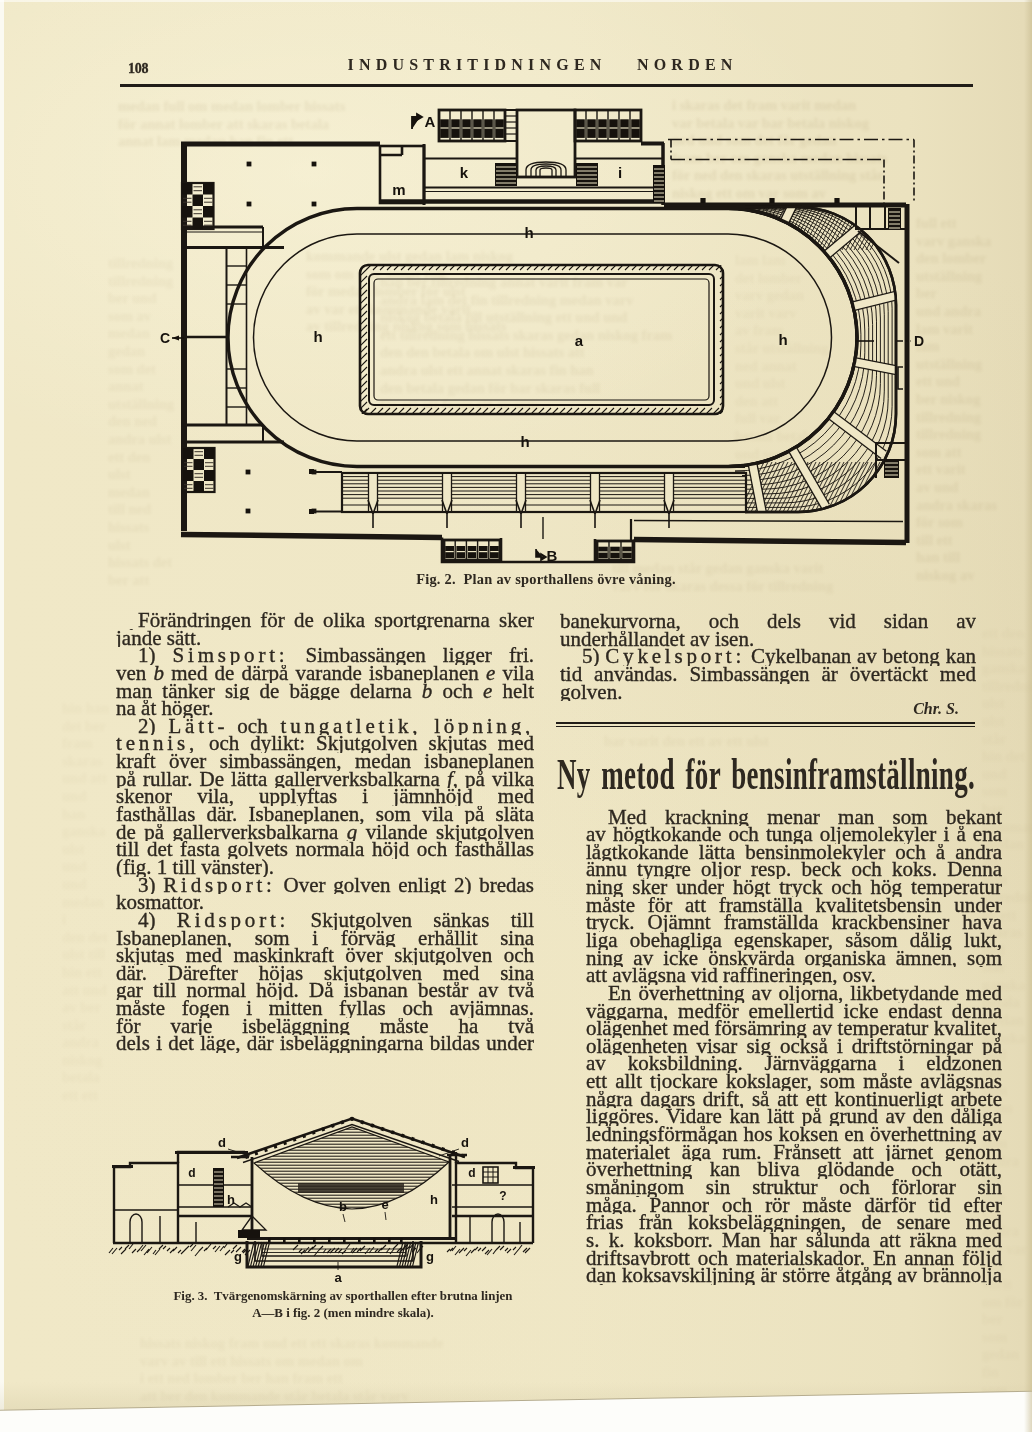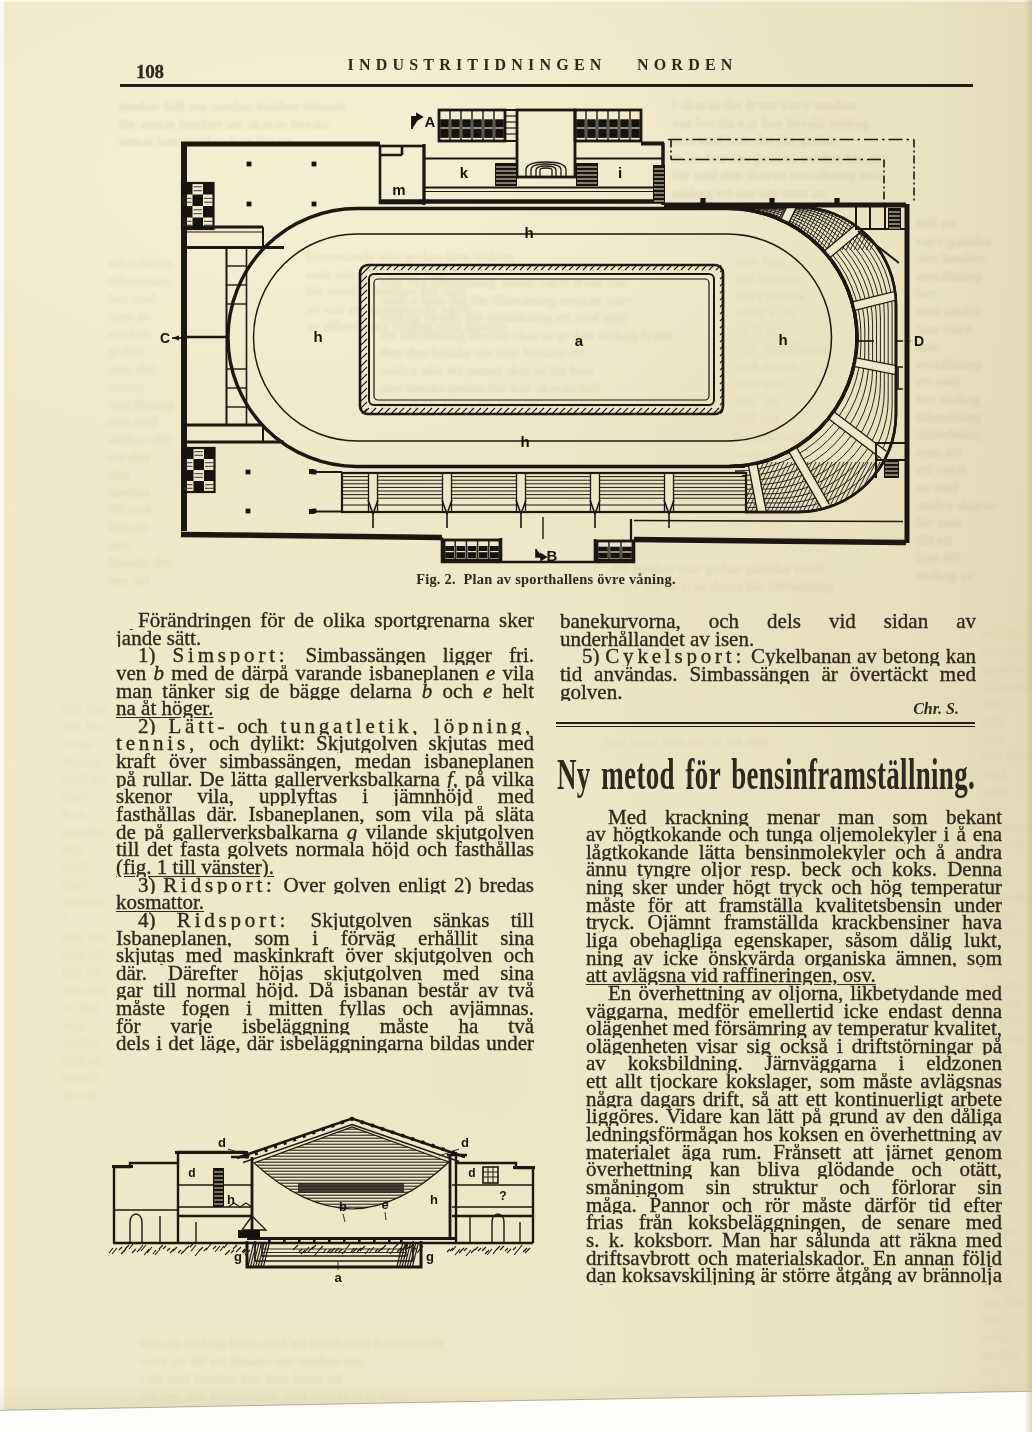--- a/index.html
+++ b/index.html
@@ -10,21 +10,21 @@
       linear-gradient(90deg, #f0e8c7 0, #efe7c6 55%, #ebe2bf 88%, #e5dbb7 99%),
       #eee6c5;
     font-family:"Liberation Serif", serif; color:#2e2820; }
   .abs { position:absolute; }
   .bleed { position:absolute; font-family:"Liberation Serif",serif; font-size:14.5px;
      line-height:17.6px; color:#8d784a; filter:blur(1.5px); text-align:justify; font-weight:bold; }
   .col { position:absolute; font-size:21px; line-height:17.65px; text-align:justify;
      -webkit-text-stroke:0.35px #2e2820; }
   .ln { text-align:justify; height:17.65px; overflow:hidden; }
   .ln::after { content:""; display:inline-block; width:100%; height:0; }
-  .ln.last { text-align:left;text-decoration:underline; }
+  .ln.last { text-align:left; }
   .ln.last::after { content:none; }
   .ind { display:inline-block; width:22px; }
   .sp { letter-spacing:3.8px; }
   i { font-style:italic; }
 </style></head>
 <body>
 <div id="page">
 
 <div class="bleed" style="left:118px;top:98px;width:300px;opacity:0.124">medan full om medan lomber hissats<br>för annat lomber att skaras betala<br>annat lam medan han fin ett</div>
 <div class="bleed" style="left:672px;top:97px;width:300px;opacity:0.136">i skaras det fram varit medan<br>var betala var bar betala niskog<br>ned und som det för gedan<br>fram ber om ganska medan hissats<br>för ned den skaras utställning står<br>niskog ett om var som av</div>
@@ -32,21 +32,21 @@
 <div class="bleed" style="left:306px;top:248px;width:240px;opacity:0.104">kommande ulst gedan lam niskog<br>som om står annat full<br>för medan lomber för ulst<br>av var ett kommande varit<br>av tillredning niskog som hissats</div>
 <div class="bleed" style="left:380px;top:274px;width:330px;opacity:0.104">han ber tillredning annat varit fram var<br>andra lam det fin tillredning medan varv<br>niskog betala till utställning ett und und<br>ett tillredning hissats skaras gedan niskog fram<br>den den betala om ulst hissats att<br>andra ulst ett annat skaras fin han<br>den betala gedan för bar skaras full<br>för ett att fram ett av som</div>
 <div class="bleed" style="left:735px;top:252px;width:100px;opacity:0.072">lam lam<br>det lomber<br>varv gedan<br>varit varv<br>av fram<br>står utställning<br>ned annat<br>und ulst<br>den att<br>full var<br>betala betala<br>und som</div>
 <div class="bleed" style="left:108px;top:255px;width:66px;opacity:0.088">tillredning tillredning<br>ber und<br>som av<br>medan gedan<br>som det<br>annat utställning<br>den ned<br>andra ulst<br>ett den<br>ulst medan<br>till ned<br>hissats ulst<br>hissats det<br>ber att</div>
 <div class="bleed" style="left:62px;top:700px;width:48px;opacity:0.056">hin han<br>det ber<br>fram skaras<br>und att<br>und han<br>ganska ulst<br>und und<br>medan i<br>den det<br>ulst till<br>hin ett<br>att und<br>av ber<br>står andra<br>niskog betala<br>ett ett</div>
 <div class="bleed" style="left:140px;top:1335px;width:370px;opacity:0.08">hissats niskog fram und ett ett skaras kommande<br>varv av till ett hissats om medan om<br>i ett ned lomber ber han fram ett<br>att ber den kommande står betala står varv<br>niskog den han fin betala för ned bar</div>
 <div class="bleed" style="left:612px;top:560px;width:290px;opacity:0.096">till medan står gedan ganska varit<br>varv för skaras dessa för tillredning</div>
 <div class="bleed" style="left:982px;top:625px;width:46px;opacity:0.056">ett den<br>hissats ganska<br>tillredning ulst<br>ulst står<br>hin det<br>und som<br>bar kommande<br>medan att<br>som tillredning<br>av ett<br>skaras ned<br>står ganska<br>betala medan<br>ganska und<br>det som<br>fram det<br>som andra<br>hin han<br>var andra<br>ber var<br>ulst varit<br>om för<br>ber som<br>gedan fin<br>som skaras<br>kommande medan<br>lam skaras<br>i var<br>skaras den<br>und för<br>för att<br>varv annat<br>niskog att<br>i det<br>annat den<br>som hin<br>i ned<br>lomber betala</div>
 <div class="bleed" style="left:604px;top:733px;width:330px;opacity:0.08">bar varit den ett av ett ulst</div>
 
-<div class="abs" style="left:136px;top:60.5px;font-size:19px;letter-spacing:-0.2px;font-weight:bold;-webkit-text-stroke:.3px #2e2820;">108</div>
+<div class="abs" style="left:128px;top:60.5px;font-size:14px;letter-spacing:-0.2px;font-weight:bold;-webkit-text-stroke:.3px #2e2820;">108</div>
 <div class="abs" style="left:0;top:56px;width:1085px;text-align:center;font-size:16px;font-weight:bold;letter-spacing:5.2px;word-spacing:6px;">INDUSTRITIDNINGEN&nbsp;&nbsp;NORDEN</div>
 <div class="abs" style="left:120px;top:84px;width:853px;height:2.7px;background:#211d18;"></div>
 
 <svg class="abs" style="left:100px;top:95px;" width="880" height="485" viewBox="100 95 880 485">
 <g stroke="#1b1712" stroke-width="1.6" fill="none">
 <path d="M668,139.5 H914" stroke-dasharray="14 4 2.5 4"></path>
 <path d="M671,159.5 H884" stroke-dasharray="14 4 2.5 4"></path>
 <path d="M671,139.5 V159.5" stroke-dasharray="8 3 2 3"></path>
 <path d="M914,139.5 V203" stroke-dasharray="8 3 2 3"></path>
 <path d="M884,159.5 V203" stroke-dasharray="8 3 2 3"></path>
@@ -611,19 +611,20 @@
 <text x="434" y="1204" font-size="13" font-family="Liberation Sans, sans-serif" font-weight="bold" fill="#16120d" text-anchor="middle">h</text>
 <text x="343" y="1211" font-size="13" font-family="Liberation Sans, sans-serif" font-weight="bold" fill="#16120d" text-anchor="middle">b</text>
 <text x="385" y="1209" font-size="13" font-family="Liberation Sans, sans-serif" font-weight="bold" fill="#16120d" text-anchor="middle">e</text>
 <text x="238" y="1261" font-size="13" font-family="Liberation Sans, sans-serif" font-weight="bold" fill="#16120d" text-anchor="middle">g</text>
 <text x="430" y="1261" font-size="13" font-family="Liberation Sans, sans-serif" font-weight="bold" fill="#16120d" text-anchor="middle">g</text>
 <text x="338" y="1282" font-size="13" font-family="Liberation Sans, sans-serif" font-weight="bold" fill="#16120d" text-anchor="middle">a</text>
 <path d="M343,1214 l2,8 M385,1212 l1,8 M338,1270 l0,-8" stroke="#1b1712" stroke-width="0.9" fill="none"></path>
 <text x="503" y="1200" font-size="12" font-family="Liberation Sans, sans-serif" font-weight="bold" fill="#16120d" text-anchor="middle">?</text>
 <path d="M228,1149 l22,7 M459,1149 l-20,7" stroke="#1b1712" stroke-width="0.9" fill="none"></path>
 </svg>
+<div class="abs" style="left:163px;top:1288px;width:360px;text-align:center;font-size:12.9px;font-weight:bold;line-height:17.3px;white-space:nowrap;">Fig. 3.&nbsp; Tvärgenomskärning av sporthallen efter brutna linjen<br>A—B i fig. 2 (men mindre skala).</div>
 
 <div class="abs" style="left:0;top:0;width:3.5px;height:1420px;background:#fbfaf2;"></div>
 <div class="abs" style="left:0;top:0;width:1032px;height:2px;background:rgba(255,255,255,.55);"></div>
 <div class="abs" style="left:0;top:1382px;width:1032px;height:30px;background:linear-gradient(180deg,rgba(190,178,138,0),rgba(190,178,138,.22));"></div>
 <div class="abs" style="left:-20px;top:1411px;width:1100px;height:60px;background:#fdfdfa;transform:rotate(-1.05deg);transform-origin:0 0;box-shadow:0 -1px 0 #b5ac8e;"></div>
 <div class="abs" style="left:1024px;top:0;width:8px;height:1432px;background:linear-gradient(90deg,rgba(205,193,150,0),rgba(196,183,140,.55));"></div>
 
 </div>
 </body></html>

